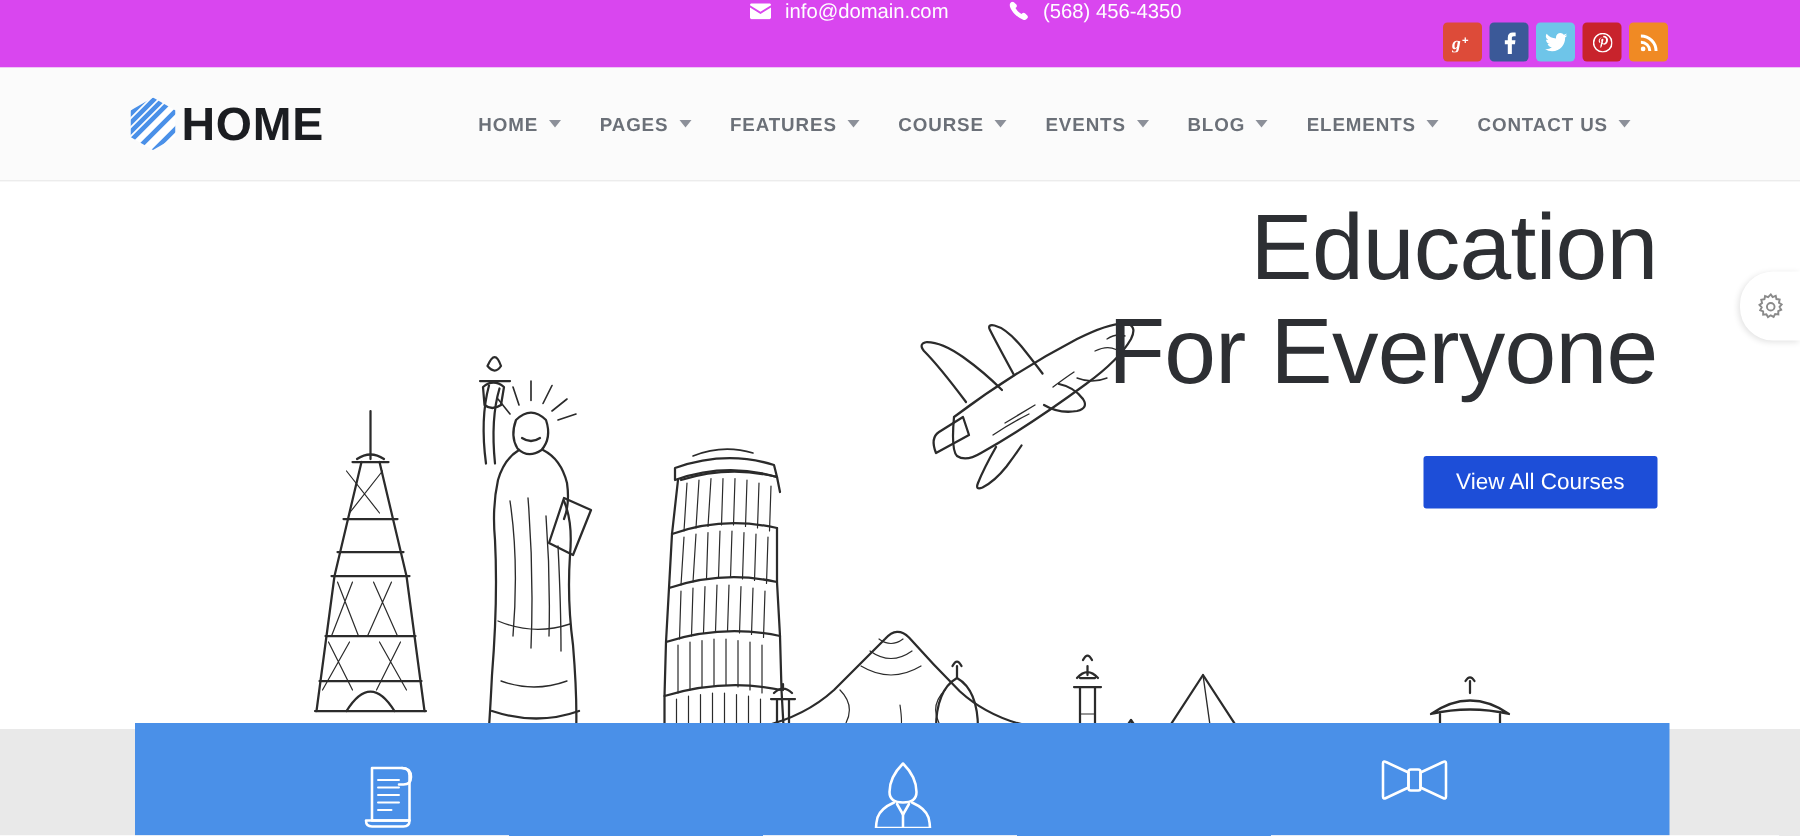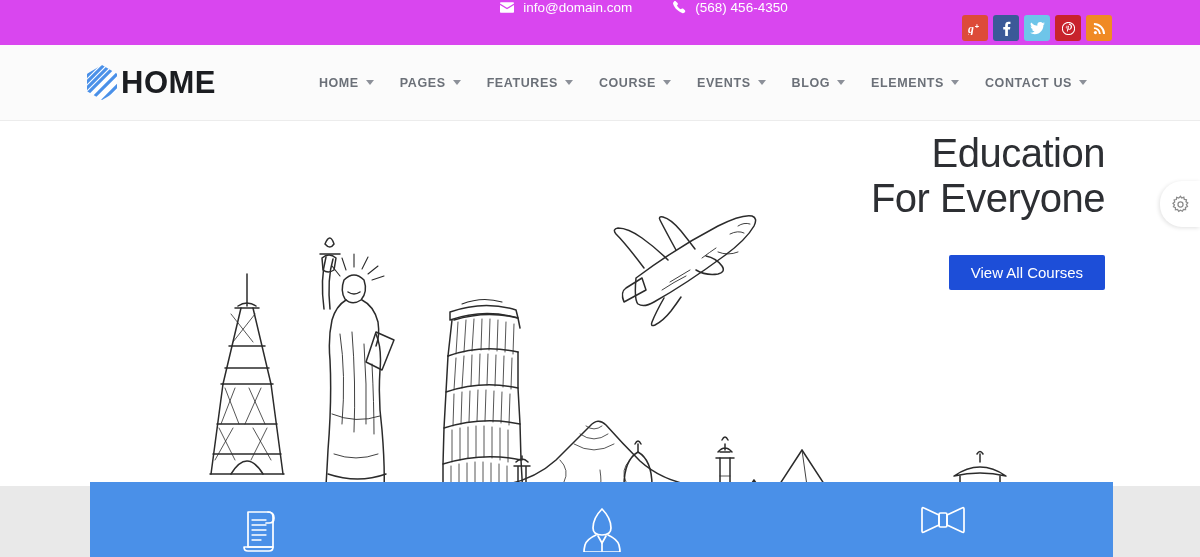--- a/index.html
+++ b/index.html
@@ -54,21 +54,21 @@
   }
 
   
   .hero {
     position: absolute; top: 121px; left: 0; width: 1200px; height: 365px;
     background: #ffffff; overflow: hidden;
   }
   .hero-art { position: absolute; left: 0; bottom: 0; width: 1200px; height: 290px; }
   .hero-copy { position: absolute; right: 95px; top: 10px; text-align: right; }
   .hero-title {
-    font-size: 40px; line-height: 1.12; font-weight: 300; color: #2d2f33;
+    font-size: 62px; line-height: 1.12; font-weight: 300; color: #2d2f33;
     letter-spacing: -0.5px; white-space: pre-line;
   }
   .hero-btn {
     display: inline-block; margin-top: 34px;
     background: #1d4ed8; color: #ffffff; border: none;
     font-size: 15px; font-family: "Liberation Sans", sans-serif;
     padding: 9px 22px; border-radius: 2px; cursor: pointer;
   }
 
   

